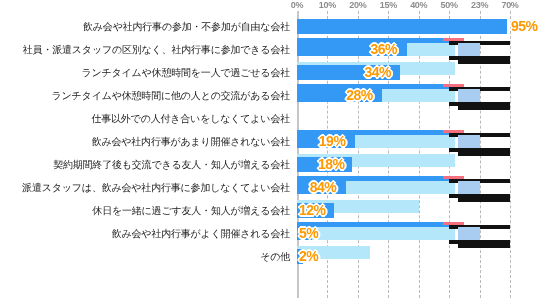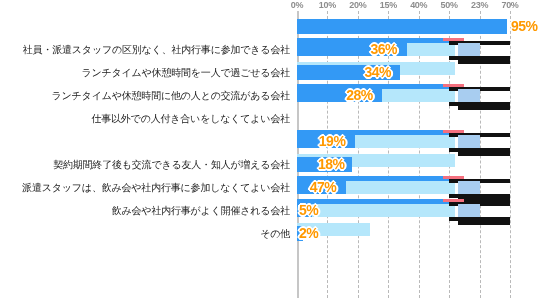--- a/index.html
+++ b/index.html
@@ -158,20 +158,21 @@
       <div class="gridline" style="left: 357.857px;"></div>
       <div class="gridline" style="left: 388.286px;"></div>
       <div class="gridline" style="left: 418.714px;"></div>
       <div class="gridline" style="left: 449.143px;"></div>
       <div class="gridline" style="left: 479.571px;"></div>
       <div class="gridline" style="left: 510px;"></div>
     </div>
 
   <div class="rows" id="rows">
       <div class="row">
+        <div class="row-label">飲み会や社内行事の参加・不参加が自由な会社</div>
         <div class="plot">
           <div class="bar b-main" style="width: 209.957px;"></div>
           <div class="value outside" style="left: 213.957px;">95%</div>
         </div>
       </div>
       <div class="row">
         <div class="row-label">社員・派遣スタッフの区別なく、社内行事に参加できる会社</div>
         <div class="plot">
           <div class="track t-mid" style="width: 158.229px;"></div>
           <div class="bar b-thin" style="width: 158.229px;"></div>
@@ -203,20 +204,21 @@
           <div class="artifact black-strip" style="left: 161.271px; top: 22px; width: 51.7286px;"></div>
           <div class="artifact pale-block" style="left: 161.271px; top: 5px; width: 21.3px; height: 13px;"></div>
           <div class="bar b-main" style="width: 85.2px; top: 5px; height: 13px;"></div>
           <div class="value inside" style="left: 49.2px;">28%</div>
         </div>
       </div>
       <div class="row">
         <div class="row-label">仕事以外での人付き合いをしなくてよい会社</div>
       </div>
       <div class="row">
+        <div class="row-label">飲み会や社内行事があまり開催されない会社</div>
         <div class="plot">
           <div class="track t-mid" style="width: 158.229px;"></div>
           <div class="bar b-thin" style="width: 158.229px;"></div>
           <div class="artifact red-strip" style="left: 146.057px; top: 0px; width: 21.3px;"></div>
           <div class="artifact black-strip" style="left: 152.143px; top: 3px; width: 60.8571px;"></div>
           <div class="artifact black-strip" style="left: 152.143px; top: 18px; width: 60.8571px;"></div>
           <div class="artifact black-strip" style="left: 161.271px; top: 22px; width: 51.7286px;"></div>
           <div class="artifact pale-block" style="left: 161.271px; top: 5px; width: 21.3px; height: 13px;"></div>
           <div class="bar b-main" style="width: 57.8143px; top: 5px; height: 13px;"></div>
           <div class="value inside" style="left: 21.8143px;">19%</div>
@@ -234,21 +236,29 @@
         <div class="row-label">派遣スタッフは、飲み会や社内行事に参加しなくてよい会社</div>
         <div class="plot">
           <div class="track t-mid" style="width: 158.229px;"></div>
           <div class="bar b-thin" style="width: 158.229px;"></div>
           <div class="artifact red-strip" style="left: 146.057px; top: 0px; width: 21.3px;"></div>
           <div class="artifact black-strip" style="left: 152.143px; top: 3px; width: 60.8571px;"></div>
           <div class="artifact black-strip" style="left: 152.143px; top: 18px; width: 60.8571px;"></div>
           <div class="artifact black-strip" style="left: 161.271px; top: 22px; width: 51.7286px;"></div>
           <div class="artifact pale-block" style="left: 161.271px; top: 5px; width: 21.3px; height: 13px;"></div>
           <div class="bar b-main" style="width: 48.6857px; top: 5px; height: 13px;"></div>
-          <div class="value inside" style="left: 12.6857px;">47%</div>
+          <div class="value inside" style="left: 12.6857px;">84%</div>
+        </div>
+      </div>
+      <div class="row">
+        <div class="row-label">休日を一緒に過ごす友人・知人が増える会社</div>
+        <div class="plot">
+          <div class="track t-upper" style="width: 121.714px;"></div>
+          <div class="bar b-main" style="width: 36.5143px;"></div>
+          <div class="value inside" style="left: 2px;">12%</div>
         </div>
       </div>
       <div class="row">
         <div class="row-label">飲み会や社内行事がよく開催される会社</div>
         <div class="plot">
           <div class="track t-mid" style="width: 158.229px;"></div>
           <div class="bar b-thin" style="width: 158.229px;"></div>
           <div class="artifact red-strip" style="left: 146.057px; top: 0px; width: 21.3px;"></div>
           <div class="artifact black-strip" style="left: 152.143px; top: 3px; width: 60.8571px;"></div>
           <div class="artifact black-strip" style="left: 152.143px; top: 18px; width: 60.8571px;"></div>

